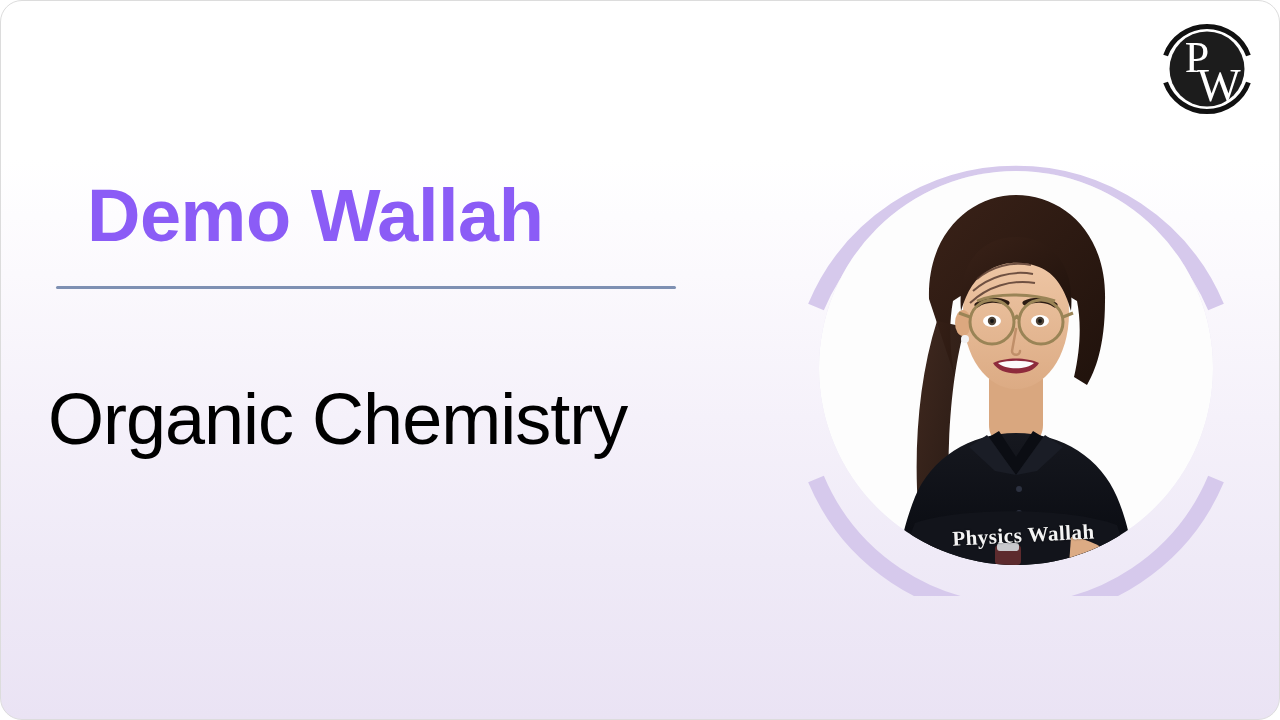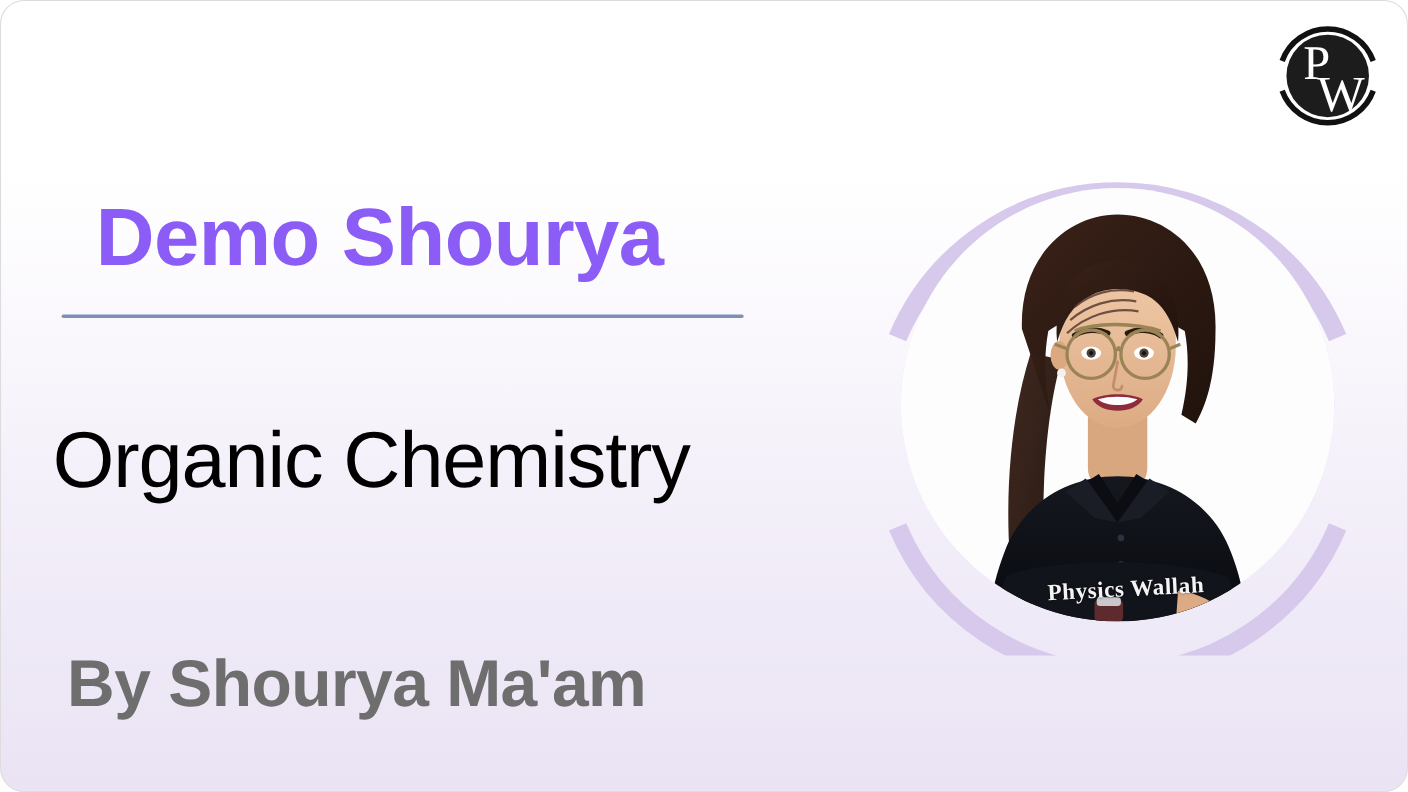--- a/index.html
+++ b/index.html
@@ -152,27 +152,26 @@
         <path d="M 95.4 67.5 A 44 44 0 0 1 12.6 67.5"></path>
       </g>
 
       <circle cx="54" cy="54" r="37.5" fill="#1c1c1c"></circle>
 
       <text x="44" y="57" font-family="Liberation Serif, serif" font-size="44" fill="#ffffff" text-anchor="middle">P</text>
       <text x="66" y="86" font-family="Liberation Serif, serif" font-size="46" fill="#ffffff" text-anchor="middle">W</text>
     </svg>
   </div>
 
-  <div id="headline">Demo Shourya</div>
+  <div id="headline">Demo Wallah</div>
 
   <div id="headline-rule"></div>
 
   <div id="subject">Organic Chemistry</div>
 
-  <div id="presenter">By Shourya Ma'am</div>
 
   <div id="portrait-block">
 
     <div id="portrait-ring">
       <svg viewBox="0 0 450 455" xmlns="http://www.w3.org/2000/svg">
         <g fill="none" stroke="#d6c9ec" stroke-width="17" stroke-linecap="butt">
 
           <path d="M 25 166 A 217 217 0 0 1 425 166"></path>
 
           <path d="M 425 338 A 217 217 0 0 1 25 338"></path>

